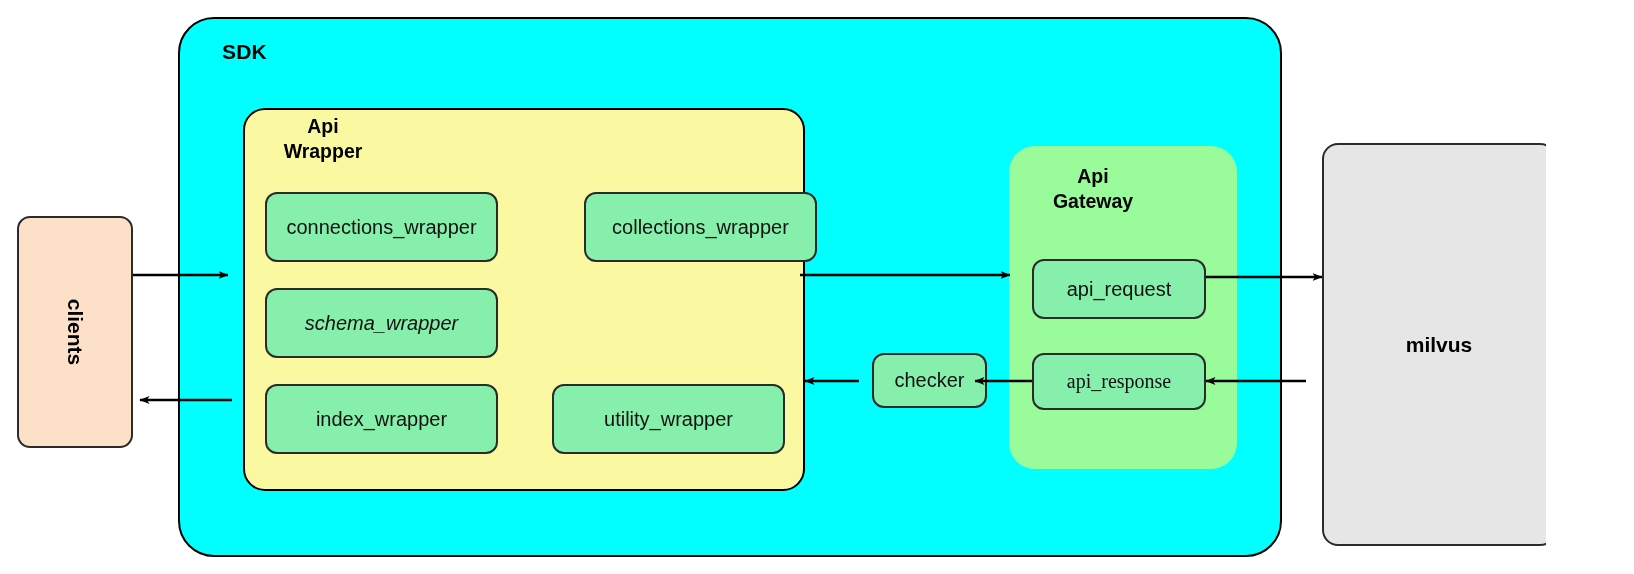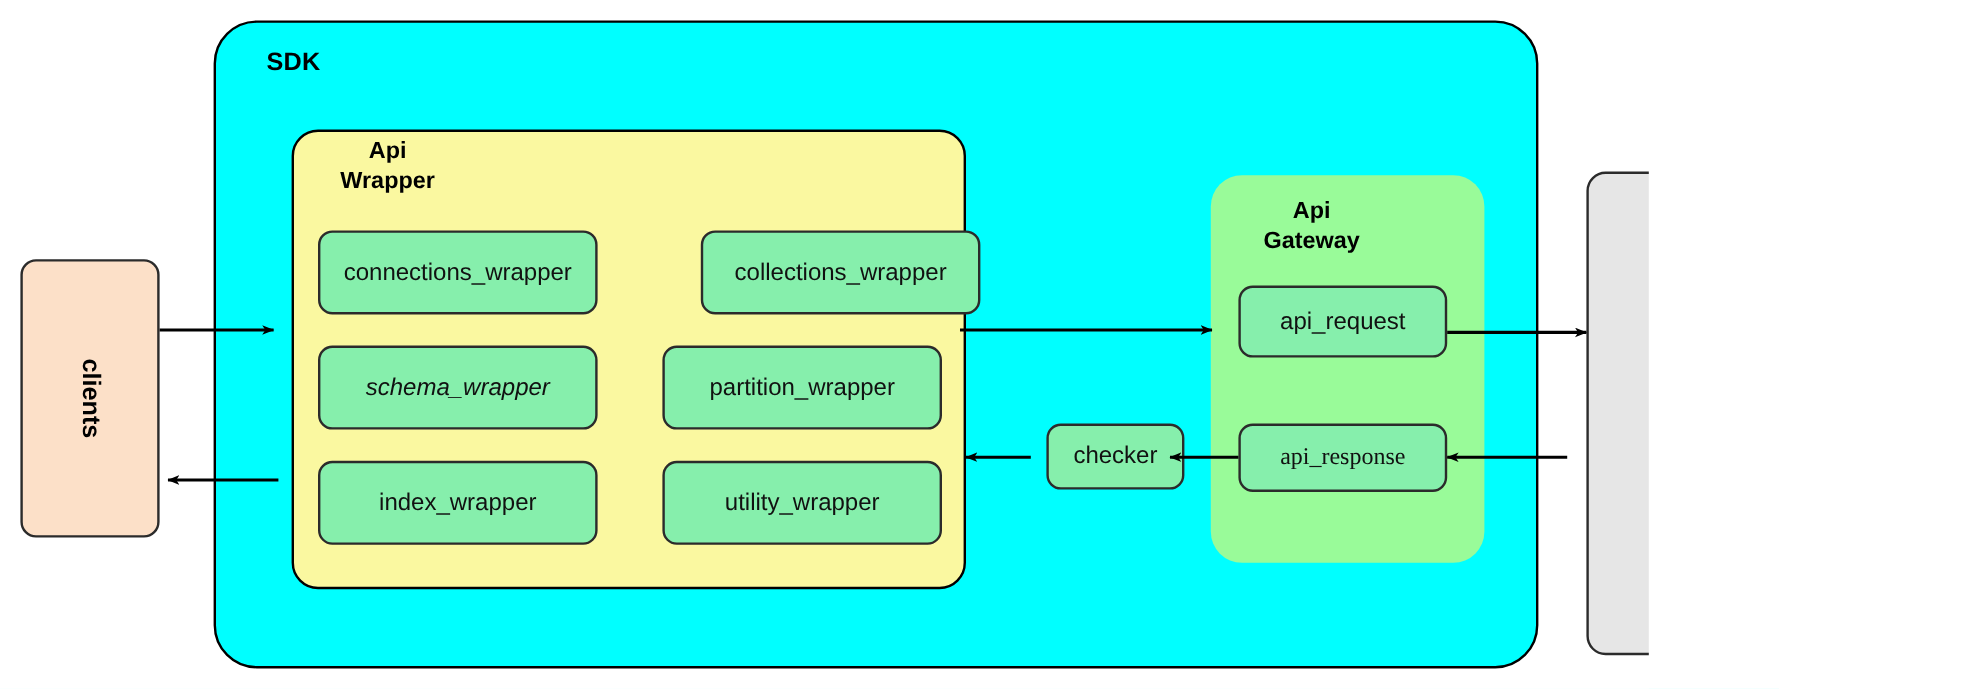--- a/index.html
+++ b/index.html
@@ -7,21 +7,21 @@
     margin: 0;
     padding: 0;
     background: #ffffff;
   }
   body {
     font-family: "Liberation Sans", sans-serif;
     -webkit-font-smoothing: antialiased;
   }
   #stage {
     position: relative;
-    width: 1374px;
+    width: 1546px;
     height: 574px;
     background: #ffffff;
     overflow: hidden;
   }
 
   
   .node {
     position: absolute;
     box-sizing: border-box;
     display: flex;
@@ -167,31 +167,30 @@
   <div class="node sdk-box"></div>
   <div class="sdk-label">SDK</div>
 
   <div class="node wrapper-box"></div>
   <div class="wrapper-label">Api
 Wrapper</div>
 
   <div class="node leaf" style="left:265px;  top:192px; width:233px; height:70px;">connections_wrapper</div>
   <div class="node leaf" style="left:552px;  top:192px; width:233px; height:70px;margin-left:32px;">collections_wrapper</div>
   <div class="node leaf" style="left:265px;  top:288px; width:233px; height:70px;font-style:italic;">schema_wrapper</div>
-  <div class="node leaf" style="left:552px;  top:288px; width:233px; height:70px;">partition_wrapper</div>
   <div class="node leaf" style="left:265px;  top:384px; width:233px; height:70px;">index_wrapper</div>
   <div class="node leaf" style="left:552px;  top:384px; width:233px; height:70px;">utility_wrapper</div>
 
   <div class="node leaf checker-box">checker</div>
 
   <div class="node gateway-box"></div>
   <div class="gateway-label">Api
 Gateway</div>
 
-  <div class="node leaf" style="left:1032px; top:238px; width:174px; height:60px;">api_request</div>
+  <div class="node leaf" style="left:1032px; top:259px; width:174px; height:60px;">api_request</div>
   <div class="node leaf" style="left:1032px; top:353px; width:174px; height:57px;font-family:Liberation Serif, serif;">api_response</div>
 
   <div class="node clients-box">
     <span class="vlabel">clients</span>
   </div>
 
   <div class="node milvus-box">milvus</div>
 
   <svg id="connectors" viewBox="0 0 1634 574">
     <defs>

